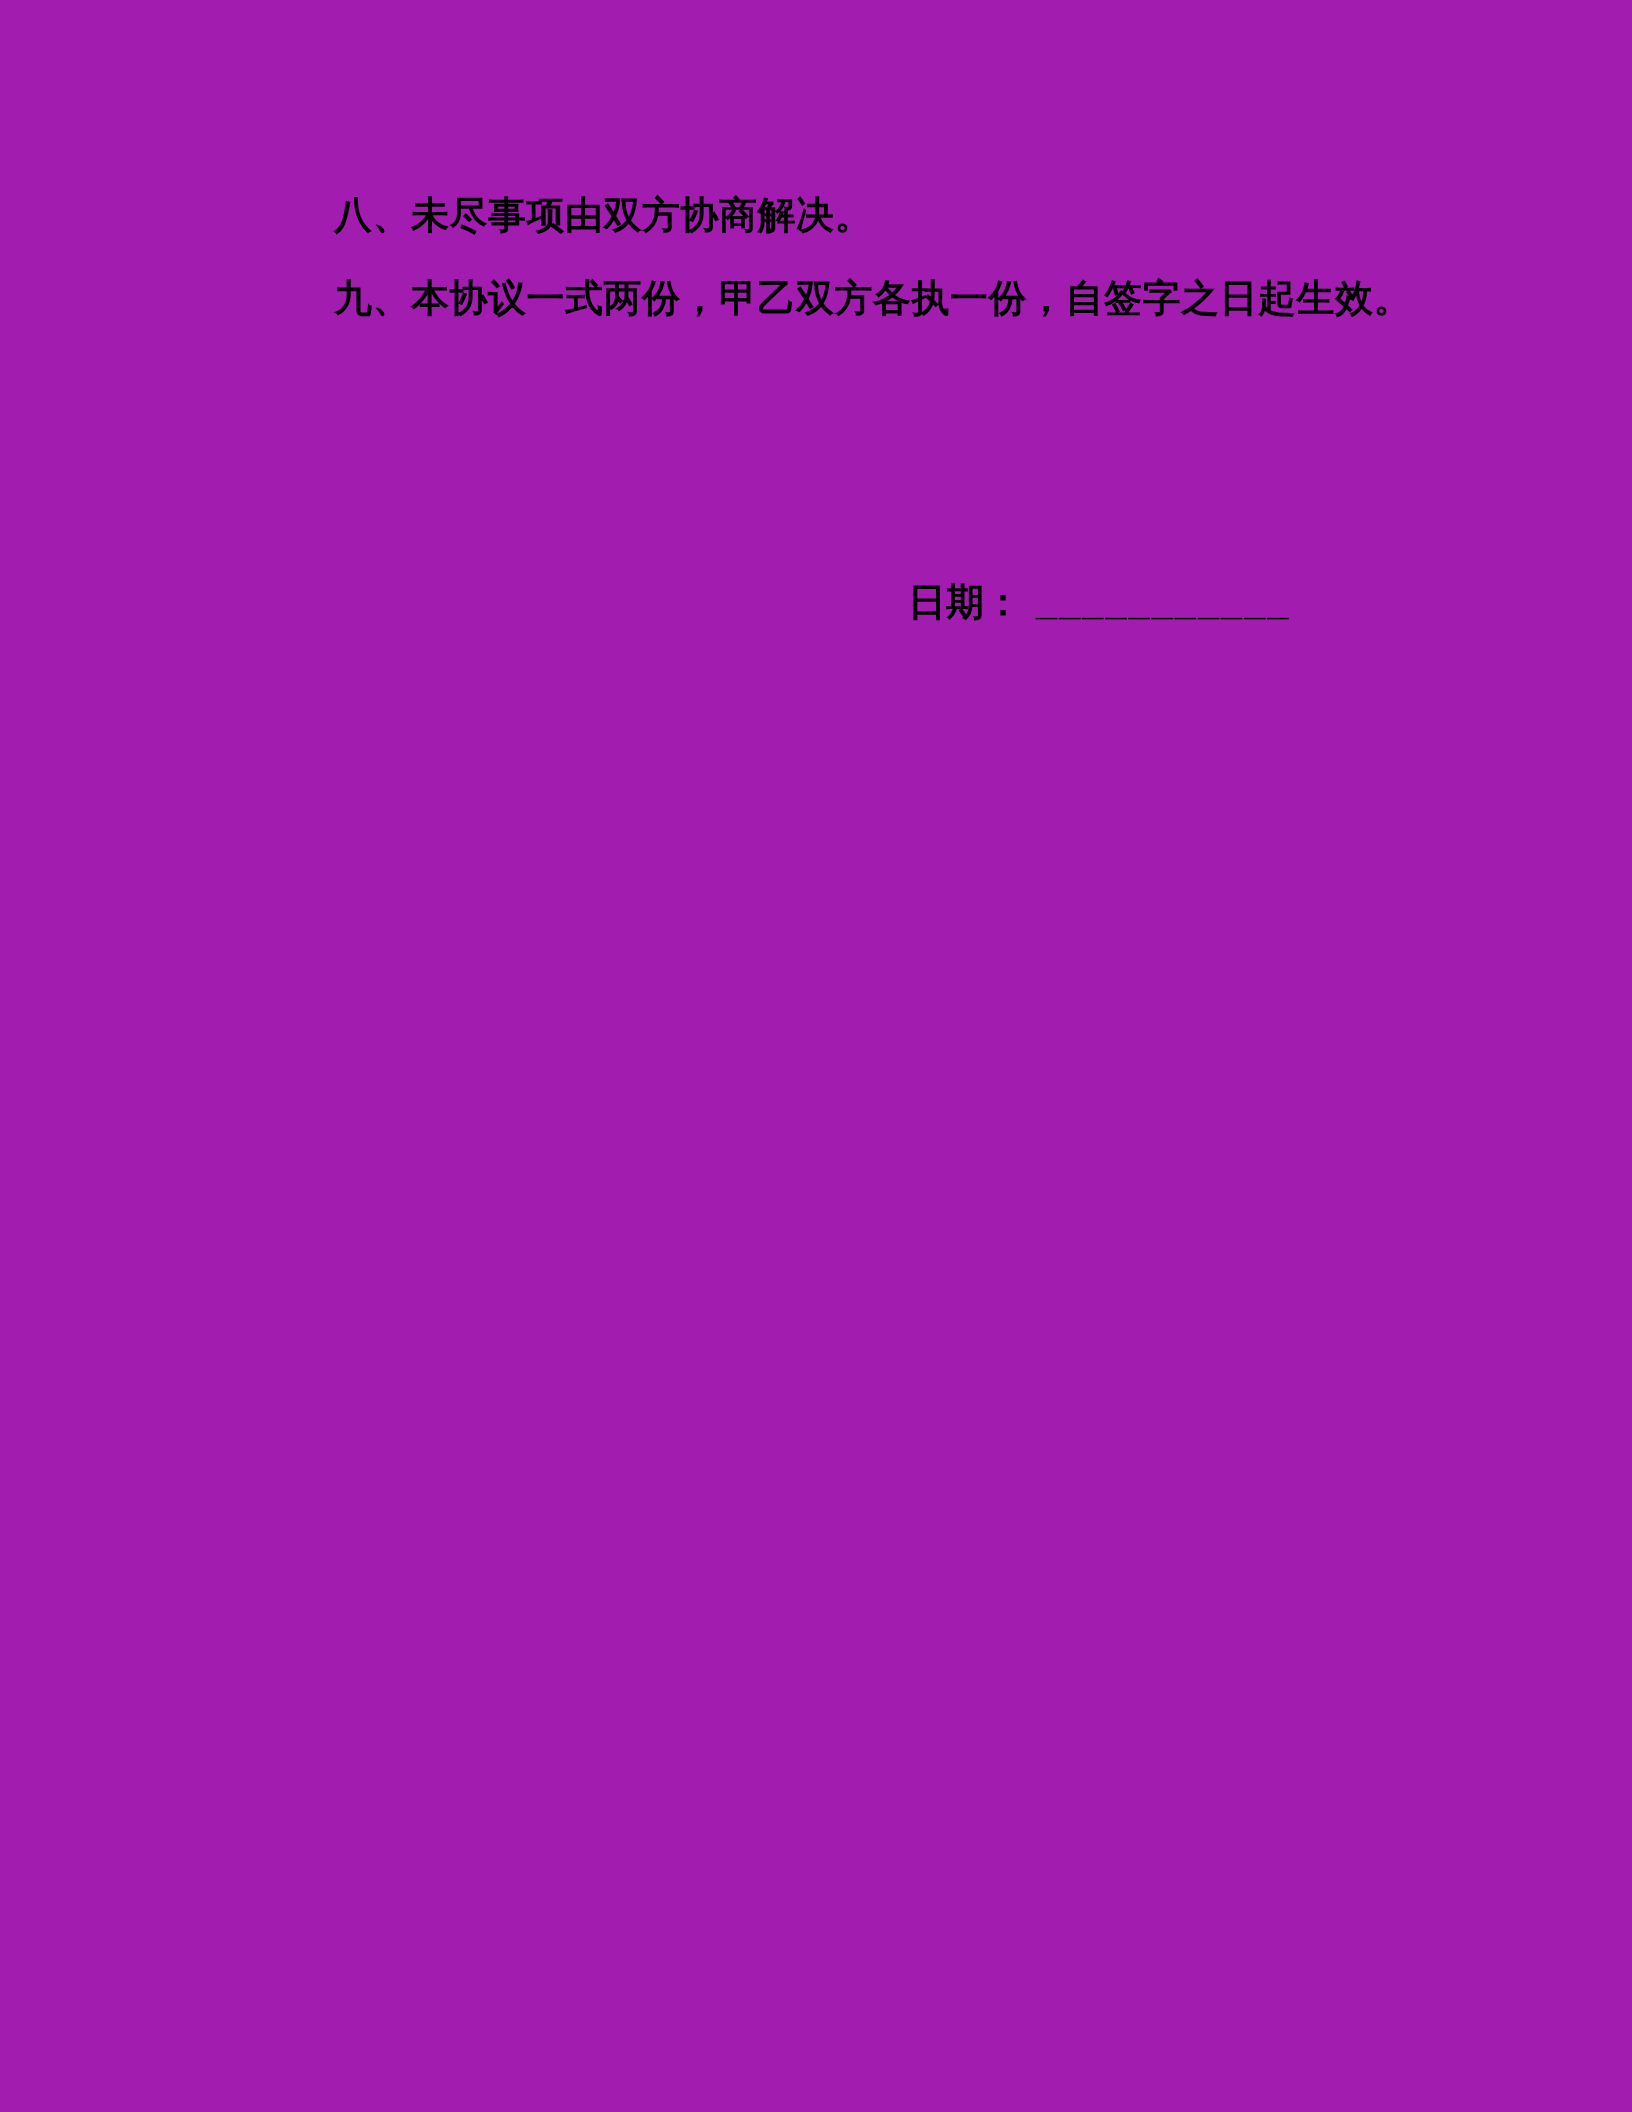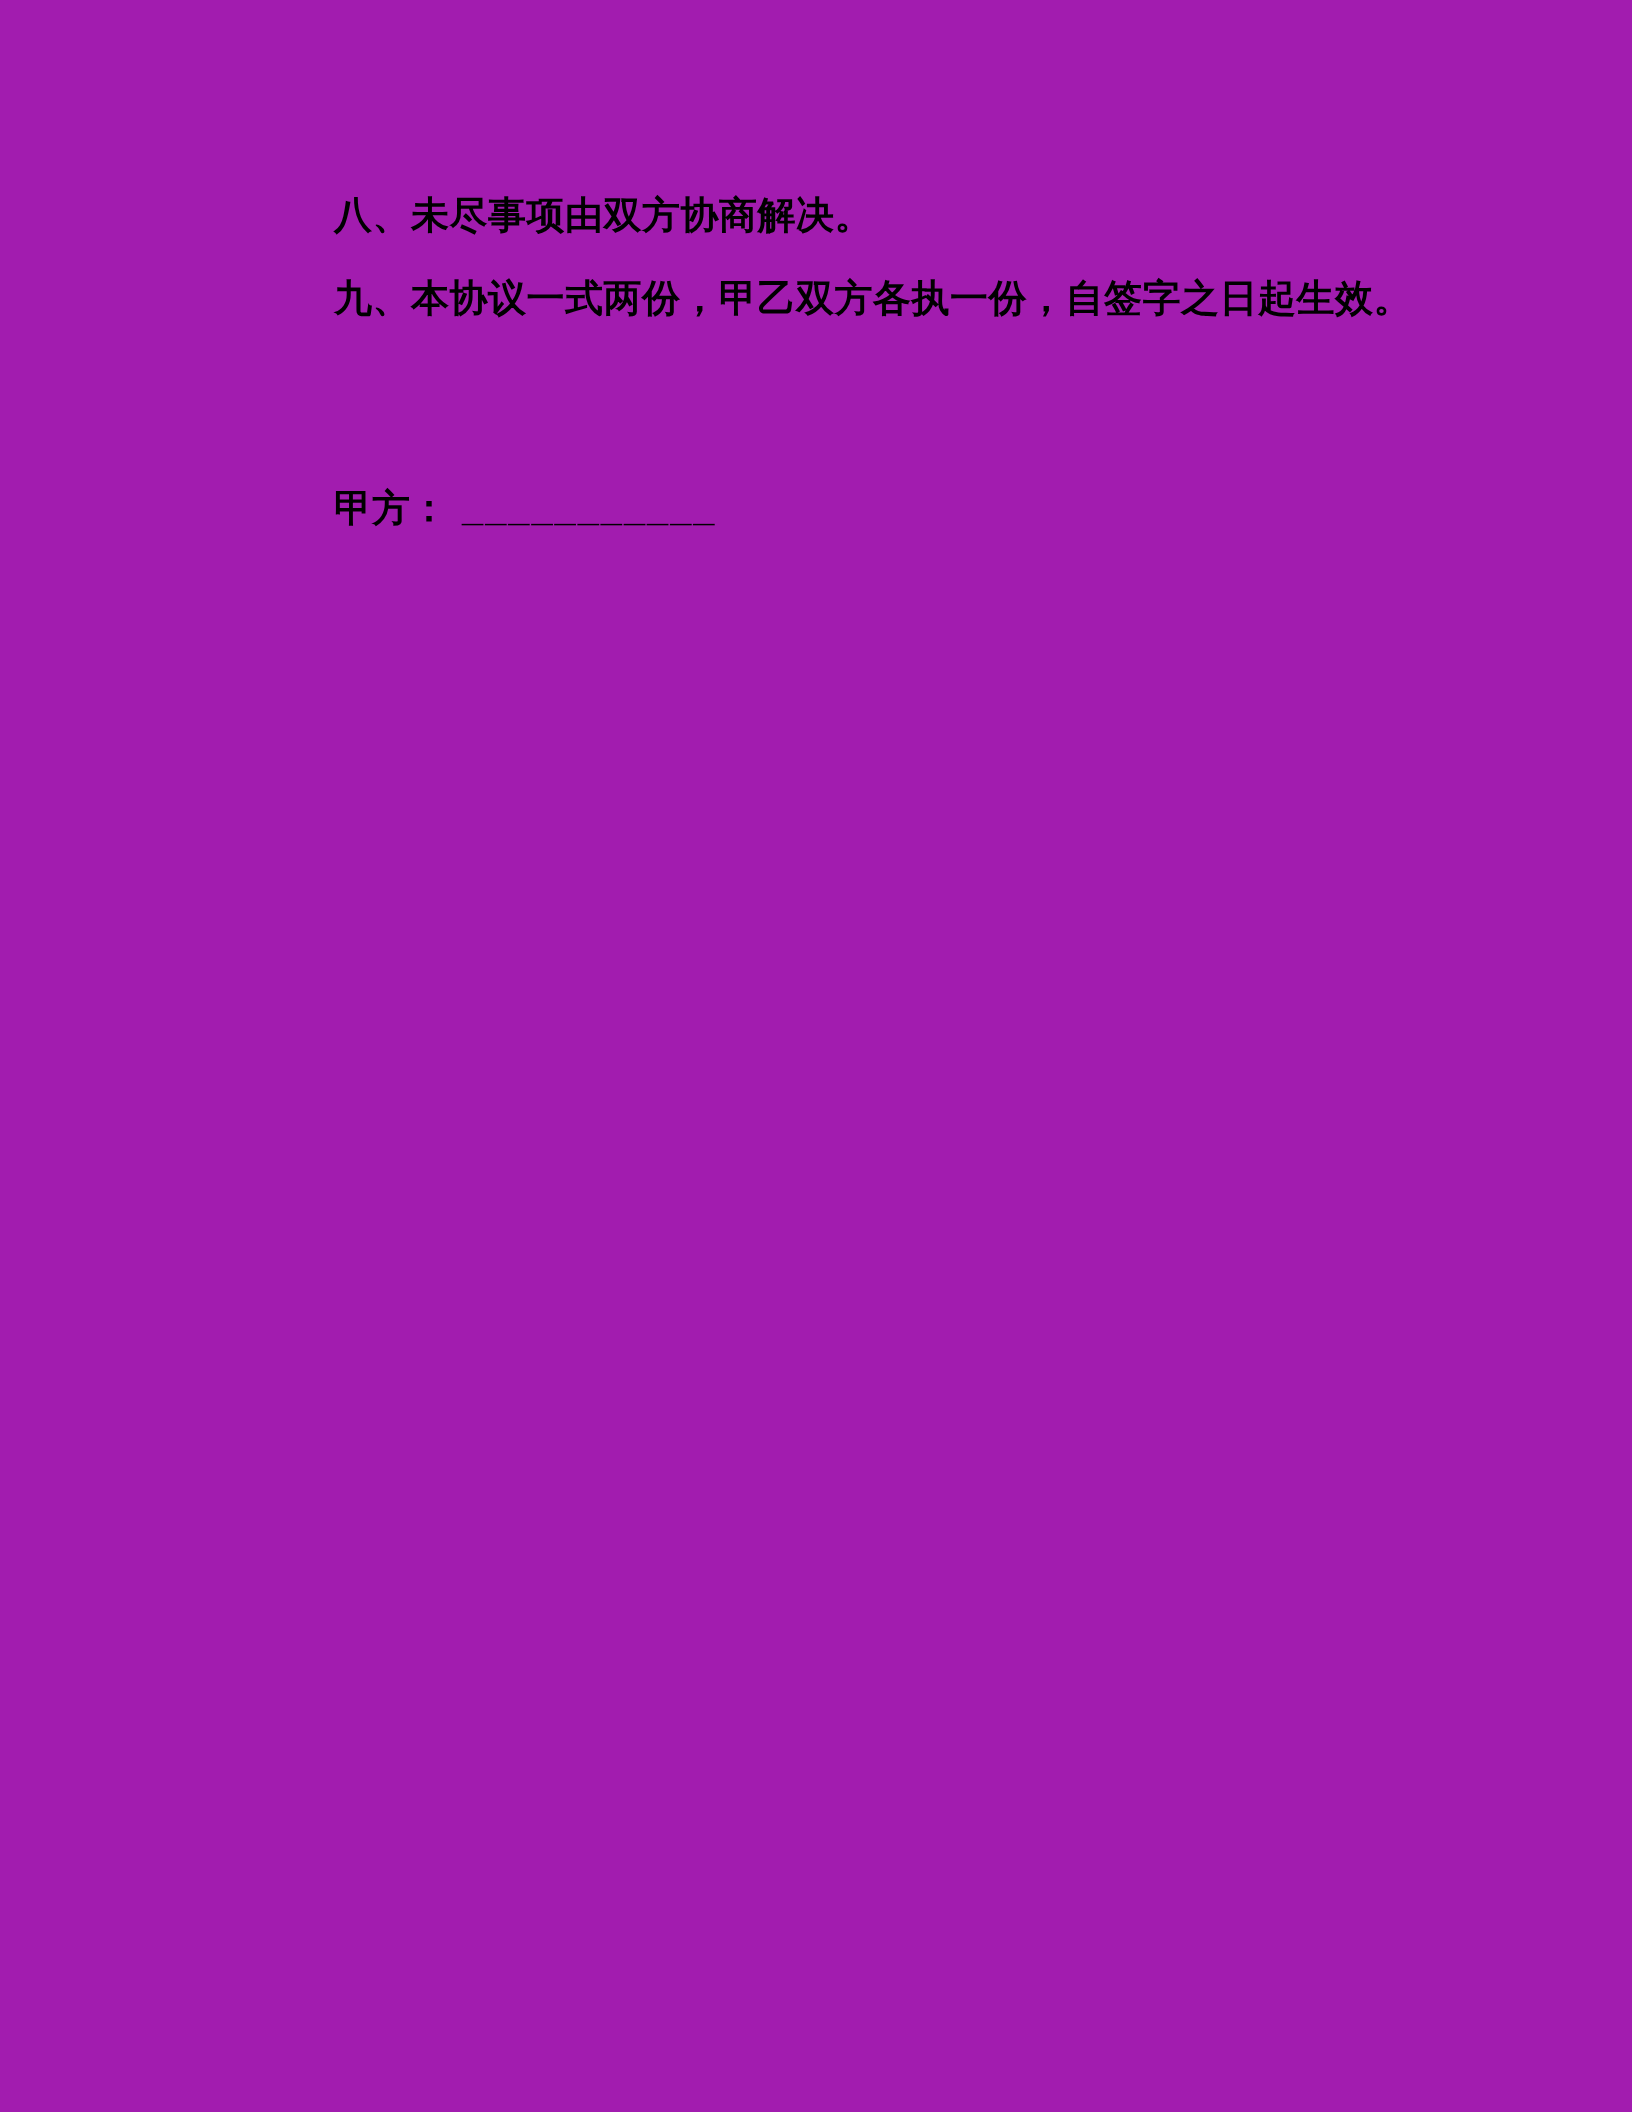--- a/index.html
+++ b/index.html
@@ -64,20 +64,20 @@
 </style>
 </head>
 <body>
 
 <div class="page">
 
   <p class="clause clause-8">八、未尽事项由双方协商解决。</p>
 
   <p class="clause clause-9">九、本协议一式两份，甲乙双方各执一份，自签字之日起生效。</p>
 
-  <div class="sig-item sig-party-a">
-    <span class="sig-label">甲方：</span><span class="sig-line">___________</span>
-  </div>
 
 
 
+  <div class="sig-item sig-date-b">
+    <span class="sig-label">日期：</span><span class="sig-line">___________</span>
+  </div>
 
 </div>
 
 </body></html>

